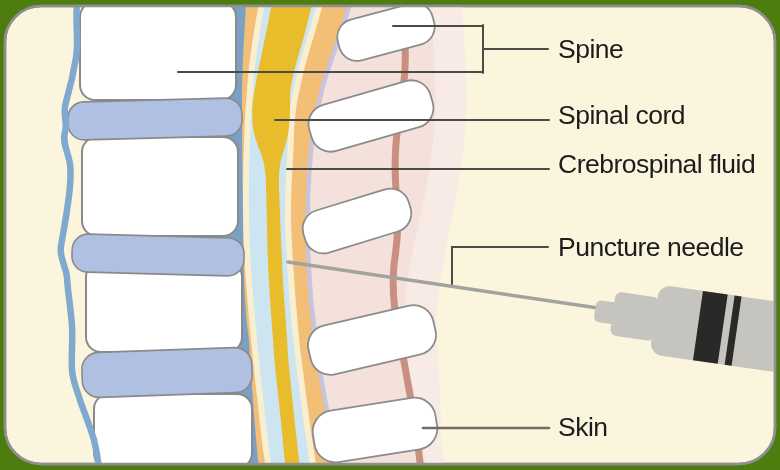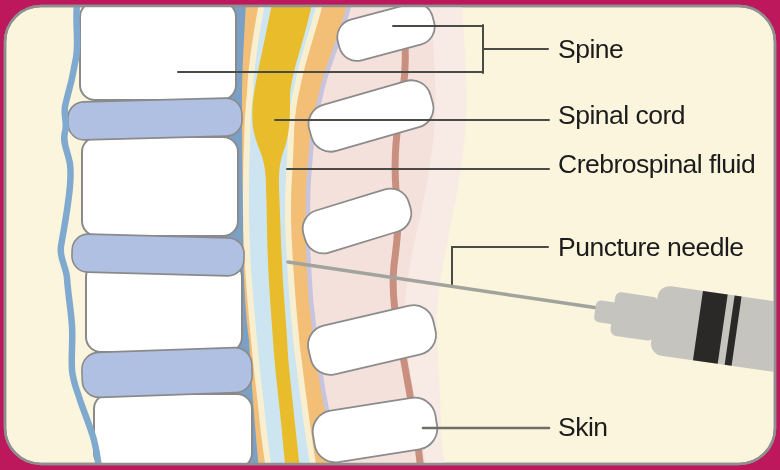--- a/index.html
+++ b/index.html
@@ -1,16 +1,16 @@
 <!DOCTYPE html>
 <html><head>
 <meta charset="utf-8">
 <style>
   html,body{margin:0;padding:0;background:#ffffff;}
-  .stage{position:relative;width:780px;height:470px;background:#be185d;overflow:hidden;
+  .stage{position:relative;width:780px;height:470px;background:#4d7c0f;overflow:hidden;
          font-family:"Liberation Sans",sans-serif;}
   svg{display:block;}
   .bone{fill:#ffffff;stroke:#8a8a8a;stroke-width:2;}
   .disc{stroke:#8a8a8a;stroke-width:1.6;}
   .proc{fill:#ffffff;stroke:#8c8c8c;stroke-width:1.8;}
   .lbl-line{stroke:#4b4b45;stroke-width:2;fill:none;stroke-linecap:round;}
   .lbl-line.soft{stroke:#6f6f66;stroke-width:2.6;}
   text{font:26.5px "Liberation Sans",sans-serif;fill:#1c1c1c;letter-spacing:-0.5px;}
 </style>
 </head>

